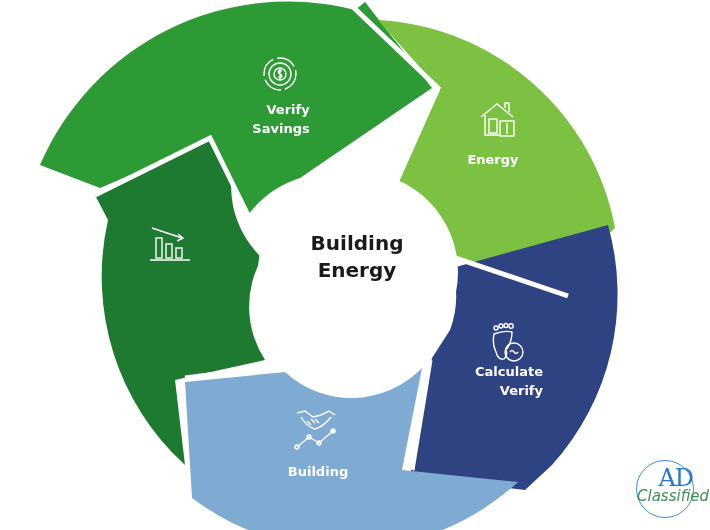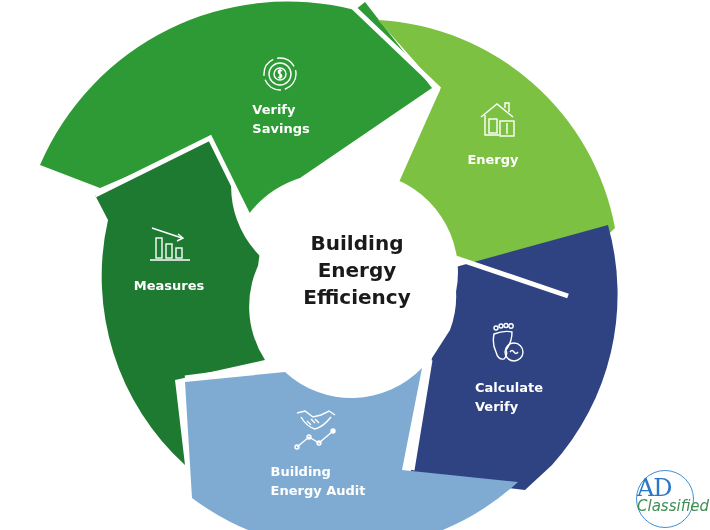--- a/index.html
+++ b/index.html
@@ -1,23 +1,23 @@
 <!DOCTYPE html>
 <html><head>
 <meta charset="utf-8">
 <style>
   html, body { margin: 0; padding: 0; background: #ffffff; }
   body { width: 710px; height: 530px; position: relative; overflow: hidden; font-family: "DejaVu Sans", "Liberation Sans", sans-serif; }
   #diagram { position: absolute; left: 0; top: 0; width: 710px; height: 530px; }
-  .seg-label { position: absolute; color: #ffffff; font-weight: bold; font-size: 13px; line-height: 19px; text-align: left; white-space: nowrap; transform: translateX(-50%); }
+  .seg-label { position: absolute; color: #ffffff; font-weight: bold; font-size: 13px; line-height: 19px; text-align: right; white-space: nowrap; transform: translateX(-50%); }
   .seg-label span { display: block; }
   .icon { position: absolute; transform: translateX(-50%); }
   .center-title { position: absolute; left: 357px; top: 230px; transform: translateX(-50%); text-align: center; color: #1a1a1a; font-weight: bold; font-size: 20px; line-height: 27px; }
   .center-title span { display: block; }
-  .badge { position: absolute; left: 636px; top: 470px; width: 58px; height: 58px; border: 1.5px solid #3f8fd6; border-radius: 50%; box-sizing: border-box; text-align: left; }
+  .badge { position: absolute; left: 636px; top: 460px; width: 58px; height: 58px; border: 1.5px solid #3f8fd6; border-radius: 50%; box-sizing: border-box; text-align: right; }
   .badge-ad { display: block; font-family: "DejaVu Serif", "Liberation Serif", serif; color: #2a77c9; font-size: 24px; line-height: 26px; margin-top: 4px; letter-spacing: -1px; }
   .badge-sub { display: block; font-family: "DejaVu Sans", sans-serif; font-style: italic; color: #3f8f55; font-size: 15px; line-height: 10px; }
 </style>
 </head>
 <body>
 
 <div id="diagram">
   <svg width="710" height="530" viewBox="0 0 710 530">
 
     <path fill="#1f7a31" d="M 185 465 L 175 380 L 265 360 A 98 98 0 0 1 262 258 A 98 98 0 0 1 232 174 L 210 138 L 95 195 L 108 220 A 255 255 0 0 0 185 465 Z"></path>
@@ -38,21 +38,20 @@
       <path d="M 185 378 L 278 366"></path>
     </g>
 
     <circle cx="358" cy="272" r="100" fill="#ffffff"></circle>
   </svg>
 
   
   <div class="center-title">
     <span>Building</span>
     <span>Energy</span>
-    <span>Efficiency</span>
   </div>
 
   
   <svg class="icon" style="left:280px; top:54px;" width="40" height="40" viewBox="0 0 40 40">
     <g stroke="#ffffff" stroke-width="1.4" fill="none">
       <circle cx="20" cy="20" r="16" stroke-dasharray="20 4"></circle>
       <circle cx="20" cy="20" r="11"></circle>
       <circle cx="20" cy="20" r="6"></circle>
       <path d="M 22 17 Q 20 15.5 18.5 17 Q 18 19 20 20 Q 22 21 21.5 23 Q 20 24.5 18 23 M 20 15 L 20 25"></path>
     </g>
@@ -82,56 +81,54 @@
     <g stroke="#ffffff" stroke-width="1.4" fill="none">
       <circle cx="6" cy="6" r="2"></circle>
       <circle cx="11" cy="4" r="2"></circle>
       <circle cx="16" cy="3.5" r="2"></circle>
       <circle cx="21" cy="4" r="2.2"></circle>
       <path d="M 4 12 Q 2 22 6 30 Q 8 38 14 37 Q 18 34 16 28 Q 22 20 22 10 Q 14 8 4 12 Z"></path>
       <circle cx="24" cy="30" r="9"></circle>
       <path d="M 20 30 Q 22 27 24 30 Q 26 33 28 30"></path>
     </g>
   </svg>
-  <div class="seg-label" style="left:509px; top:378px;">
+  <div class="seg-label" style="left:509px; top:362px;">
     <span>Calculate</span>
     <span>Verify</span>
   </div>
 
   
   <svg class="icon" style="left:316px; top:407px;" width="46" height="46" viewBox="0 0 46 46">
     <g stroke="#ffffff" stroke-width="1.4" fill="none">
       <path d="M 4 6 L 12 4 L 20 10 L 28 8 L 36 4 L 42 8"></path>
       <path d="M 8 10 Q 14 20 22 22 Q 30 20 38 10"></path>
       <path d="M 14 14 L 18 18 M 18 12 L 22 16 M 22 12 L 26 16"></path>
       <path d="M 4 40 L 16 30 L 26 36 L 40 24"></path>
       <circle cx="4" cy="40" r="2"></circle>
       <circle cx="16" cy="30" r="2"></circle>
       <circle cx="26" cy="36" r="2"></circle>
       <circle cx="40" cy="24" r="2" fill="#ffffff"></circle>
     </g>
   </svg>
   <div class="seg-label" style="left:318px; top:462px;">
     <span>Building</span>
-    <span>Energy Audit</span>
   </div>
 
   
   <svg class="icon" style="left:170px; top:224px;" width="44" height="40" viewBox="0 0 44 40">
     <g stroke="#ffffff" stroke-width="1.4" fill="none">
       <path d="M 4 4 L 34 14"></path>
       <path d="M 30 10 L 35 14 L 29 17"></path>
       <rect x="8" y="14" width="6" height="20"></rect>
       <rect x="18" y="20" width="6" height="14"></rect>
       <rect x="28" y="24" width="6" height="10"></rect>
       <path d="M 2 36 L 42 36"></path>
     </g>
   </svg>
   <div class="seg-label" style="left:169px; top:276px;">
-    <span>Measures</span>
   </div>
 
   
   <div class="badge">
     <span class="badge-ad">AD</span>
     <span class="badge-sub">Classified</span>
   </div>
 </div>
 
 </body></html>

